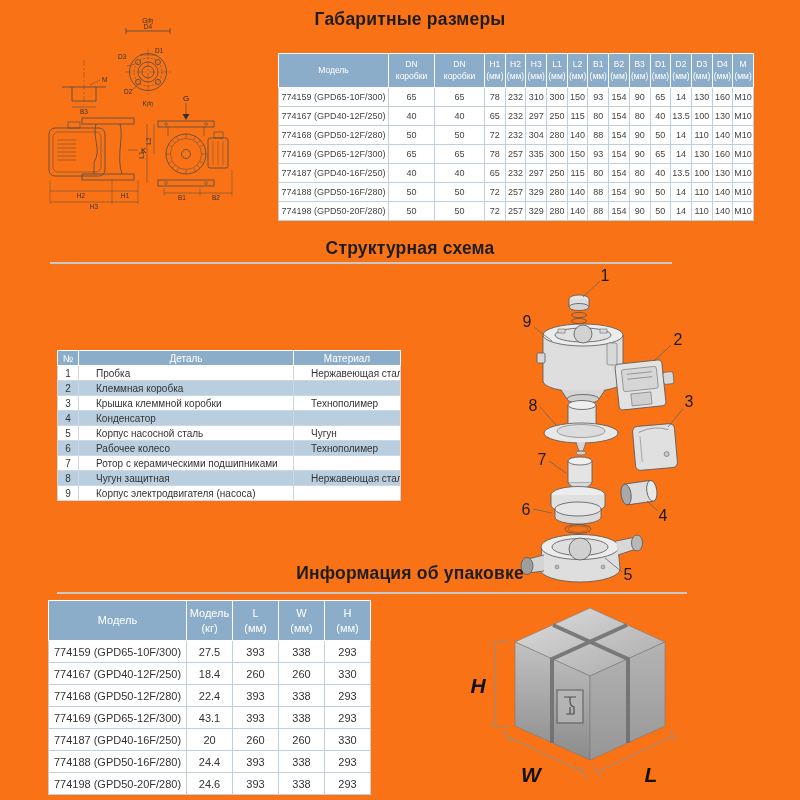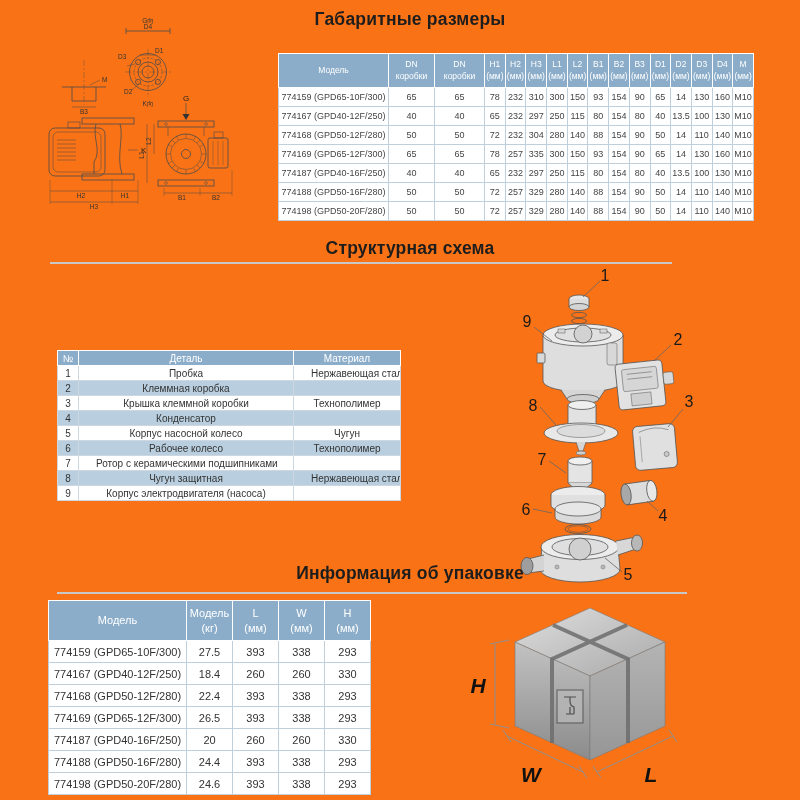--- a/index.html
+++ b/index.html
@@ -41,21 +41,21 @@
     color:#444;font-size:9px;padding:0 1px;background:#fff;
   }
 
   
   .parts-table{position:absolute;top:350px;left:57px;width:343px;font-size:10px;}
   .parts-table th{
     background:var(--table-header-bg);color:#fff;font-weight:normal;
     border:1px solid #fff;height:15px;font-size:10px;text-align:center;padding:0 3px;
   }
   .parts-table td{
-    border:1px solid #ccd7e1;height:15px;color:#333;padding:0 17px;background:#fff;text-align:center;
+    border:1px solid #ccd7e1;height:15px;color:#333;padding:0 17px;background:#fff;
   }
   .parts-table td:first-child{text-align:center;padding:0;}
   .parts-table tr:nth-child(even) td{background:var(--table-alt-row);}
 
   
   .pack-table{position:absolute;top:600px;left:48px;width:322px;font-size:11px;}
   .pack-table th{
     background:var(--table-header-bg);color:#fff;font-weight:normal;
     border:1px solid #fff;height:40px;font-size:11px;line-height:1.35;
     text-align:center;vertical-align:middle;padding:0 2px;
@@ -455,21 +455,21 @@
           <td>Крышка клеммной коробки</td>
           <td>Технополимер</td>
         </tr>
         <tr>
           <td>4</td>
           <td>Конденсатор</td>
           <td></td>
         </tr>
         <tr>
           <td>5</td>
-          <td>Корпус насосной колесо</td>
+          <td>Корпус насосной сталь</td>
           <td>Чугун</td>
         </tr>
         <tr>
           <td>6</td>
           <td>Рабочее колесо</td>
           <td>Технополимер</td>
         </tr>
         <tr>
           <td>7</td>
           <td>Ротор с керамическими подшипниками</td>
@@ -649,21 +649,21 @@
         </tr>
         <tr>
           <td>774168 (GPD50-12F/280)</td>
           <td>22.4</td>
           <td>393</td>
           <td>338</td>
           <td>293</td>
         </tr>
         <tr>
           <td>774169 (GPD65-12F/300)</td>
-          <td>26.5</td>
+          <td>43.1</td>
           <td>393</td>
           <td>338</td>
           <td>293</td>
         </tr>
         <tr>
           <td>774187 (GPD40-16F/250)</td>
           <td>20</td>
           <td>260</td>
           <td>260</td>
           <td>330</td>

